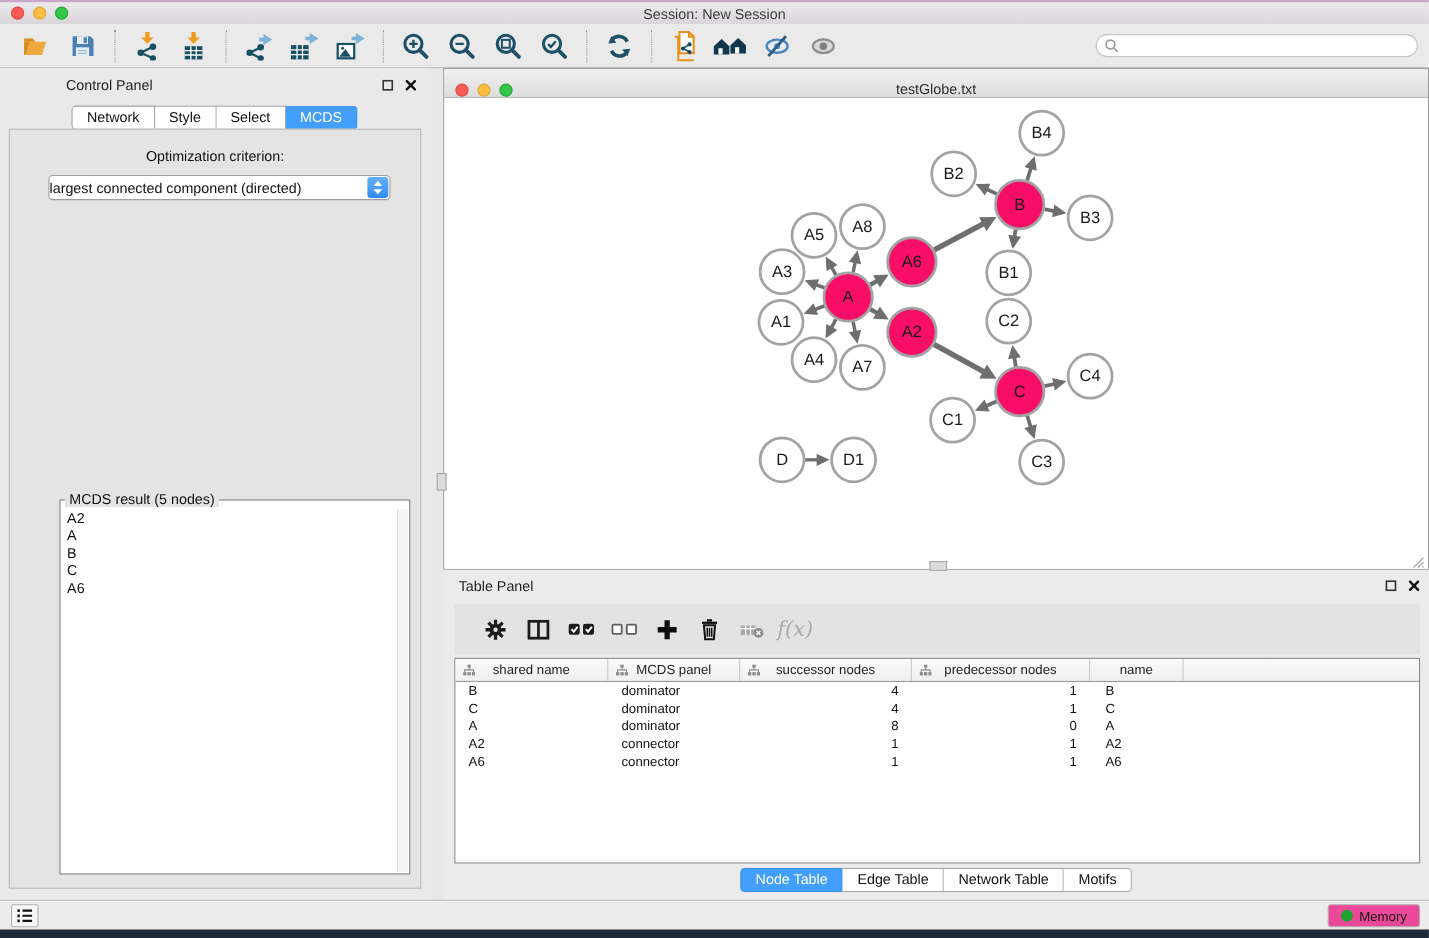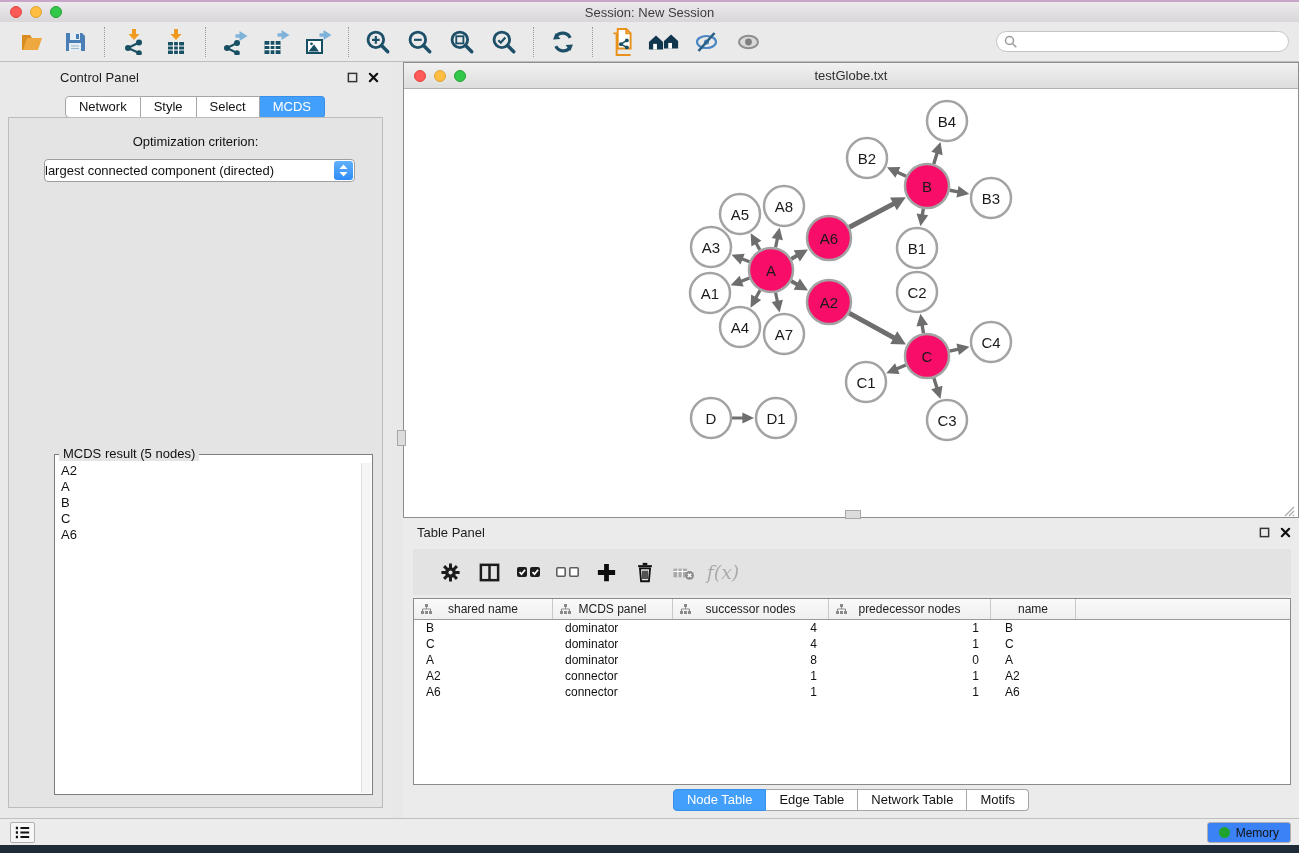--- a/index.html
+++ b/index.html
@@ -59,21 +59,21 @@
     font-size:13px; color:#111; }
   .result-list { position:absolute; left:1px; right:12px; top:8px; bottom:1px; overflow:hidden; }
   .mcds-item { font-size:13px; color:#111; padding-left:5px; line-height:16px; cursor:default; }
   .result-scroll { position:absolute; right:1px; top:8px; bottom:1px; width:10px; background:#f5f5f5;
     border-left:1px solid #e0e0e0; }
 
   
   .net-window { position:absolute; left:403px; top:62px; width:896px; height:456px;
     border:1px solid #8e8e8e; background:#fff; }
   .net-titlebar { position:relative; height:26px; background:linear-gradient(#f1f1f1,#dddddd);
-    border-bottom:1px solid #b2b2b2; display:flex; align-items:center; }
+    border-bottom:1px solid #b2b2b2; display:flex; align-items:flex-end; }
   .net-titlebar .title { position:absolute; left:0; right:0; text-align:center; font-size:13px; color:#2e2e2e; }
   .net-canvas { position:absolute; left:0; top:27px; right:0; bottom:0; background:#fff; }
   .net-canvas svg { display:block; }
   .grabber-v { position:absolute; left:397px; top:430px; width:9px; height:16px; background:#dcdcdc;
     border:1px solid #a8a8a8; z-index:5; }
   .grabber-h { position:absolute; left:845px; top:510px; width:16px; height:9px; background:#dcdcdc;
     border:1px solid #a8a8a8; z-index:5; }
 
   
   .table-panel { position:absolute; left:403px; top:518px; width:896px; height:300px; background:#ebebeb; }
@@ -97,21 +97,21 @@
   .al { padding-left:12px; text-align:left; }
   .ar { padding-right:12px; text-align:right; }
   .an { padding-left:14px; text-align:left; }
   .tp-tabs { position:absolute; bottom:7px; left:0; right:0; display:flex; justify-content:center; }
 
   
   .statusbar { position:absolute; left:0; top:818px; width:100%; height:27px; background:#ececec;
     border-top:1px solid #bfbfbf; }
   .sb-list-btn { position:absolute; left:10px; top:3px; width:25px; height:21px; background:#f7f7f7;
     border:1px solid #b0b0b0; border-radius:2px; display:flex; align-items:center; justify-content:center; cursor:pointer; }
-  .memory-btn { position:absolute; right:8px; top:3px; height:21px; background:#3b82f6;
+  .memory-btn { position:absolute; right:8px; top:3px; height:21px; background:#ec4899;
     border:1px solid #b0b0b0; border-radius:3px; display:flex; align-items:center; gap:6px;
     padding:0 11px; font-size:12px; color:#111; cursor:pointer; }
   .memory-dot { width:11px; height:11px; border-radius:50%; background:#1fa32e; }
   .desktop-strip { position:absolute; left:0; top:845px; width:100%; height:8px; background:#202b3a; }
 </style>
 </head>
 <body>
 
 <div class="app">
 

